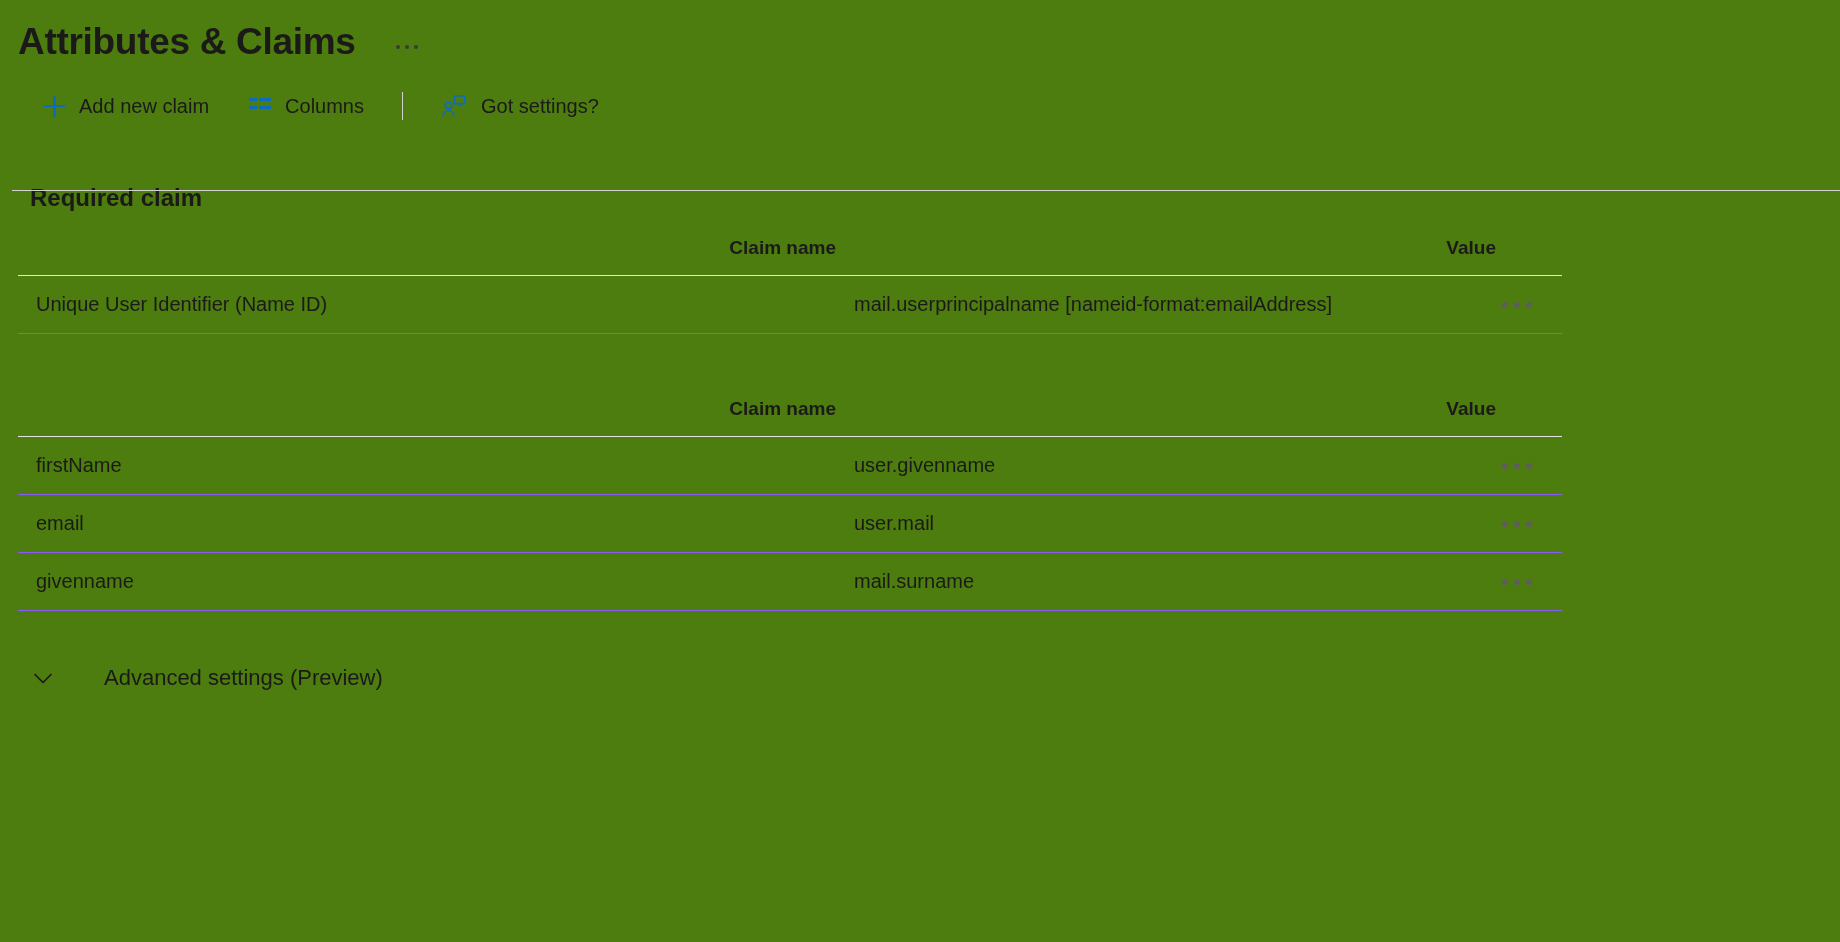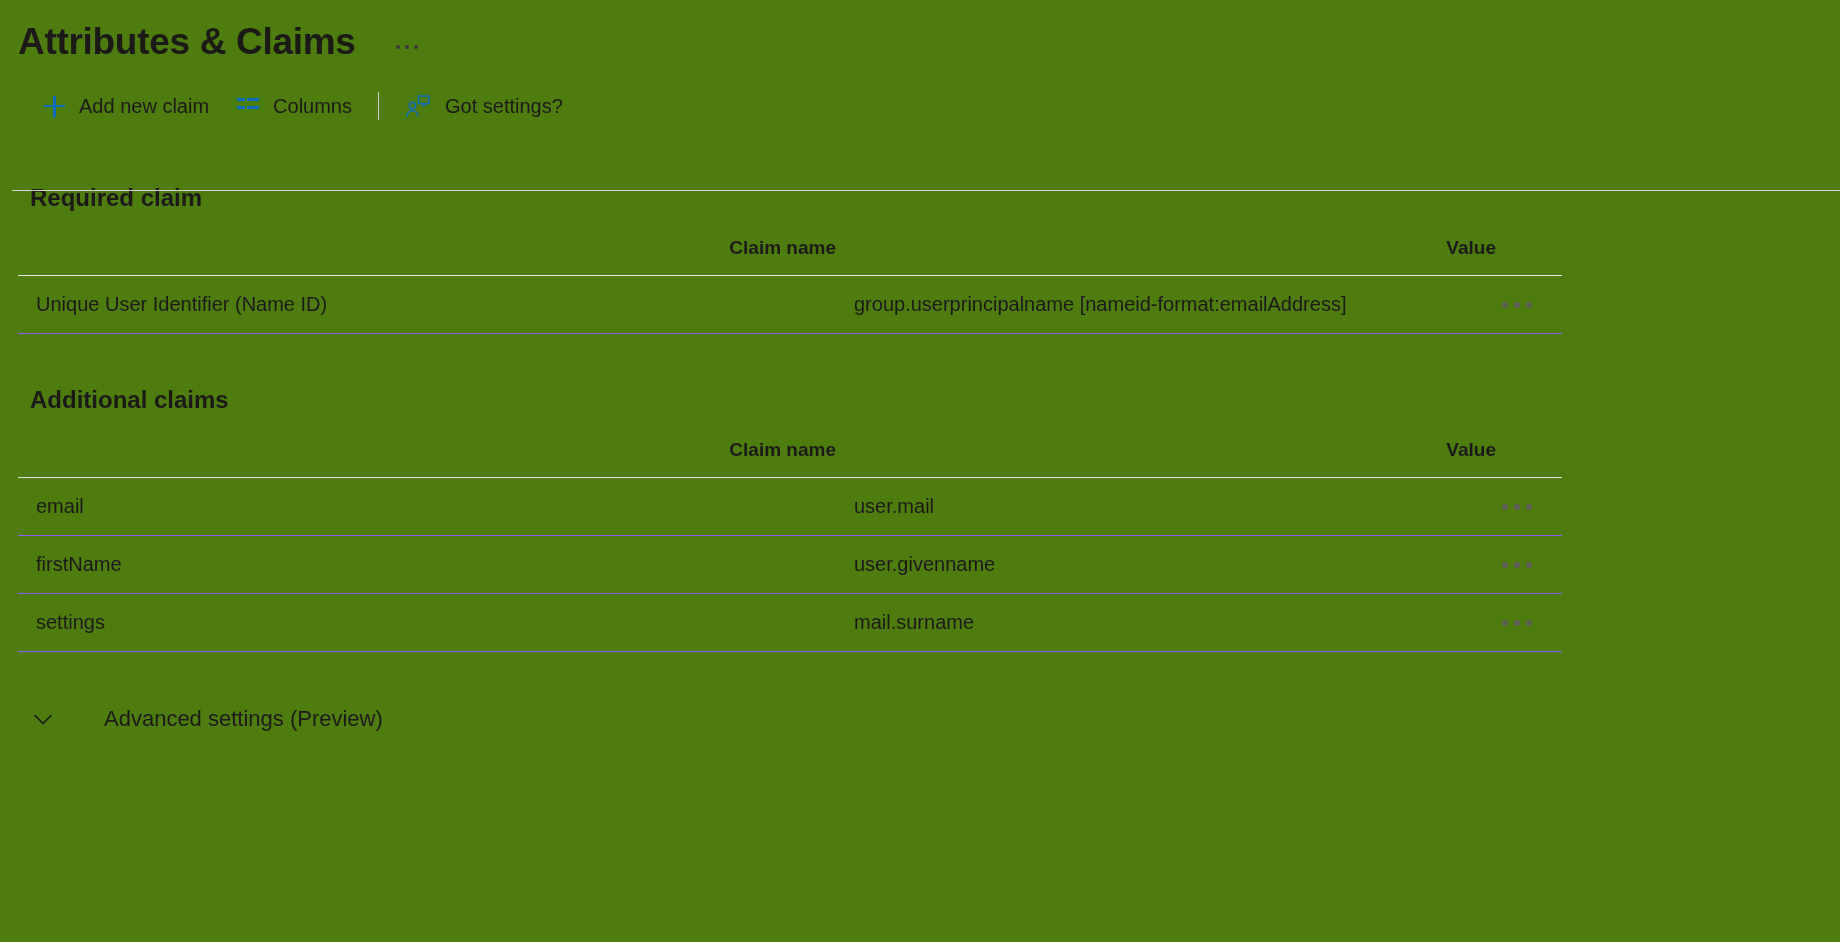--- a/index.html
+++ b/index.html
@@ -52,21 +52,21 @@
     border-radius: 50%;
     display: block;
   }
 
   
   .commandbar {
     display: flex;
     align-items: center;
     height: 64px;
     padding-left: 30px;
-    gap: 0;
+    gap: 12px;
   }
   .cmd-btn {
     display: flex;
     align-items: center;
     height: 44px;
     padding: 0 14px;
     cursor: pointer;
     background: transparent;
     border: none;
     font-family: "Liberation Sans", sans-serif;
@@ -263,76 +263,75 @@
       <thead>
         <tr>
           <th>Claim name</th>
           <th>Value</th>
           <th></th>
         </tr>
       </thead>
       <tbody>
         <tr>
           <td>Unique User Identifier (Name ID)</td>
-          <td>group.userprincipalname [nameid-format:emailAddress]</td>
+          <td>mail.userprincipalname [nameid-format:emailAddress]</td>
           <td class="cell-actions">
             <span class="row-ellipsis">
               <span></span>
               <span></span>
               <span></span>
             </span>
           </td>
         </tr>
       </tbody>
     </table>
   </div>
 
   <div class="spacer-additional"></div>
 
   <div class="section">
-    <h2 class="section-title">Additional claims</h2>
 
     <table class="claims-table" id="additional-table">
       <colgroup>
         <col class="col-name">
           <col class="col-value">
           <col class="col-actions">
       </colgroup>
       <thead>
         <tr>
           <th>Claim name</th>
           <th>Value</th>
           <th></th>
         </tr>
       </thead>
       <tbody>
         <tr>
+          <td>firstName</td>
+          <td>user.givenname</td>
+          <td class="cell-actions">
+            <span class="row-ellipsis">
+              <span></span>
+              <span></span>
+              <span></span>
+            </span>
+          </td>
+        </tr>
+        <tr>
           <td>email</td>
           <td>user.mail</td>
           <td class="cell-actions">
             <span class="row-ellipsis">
               <span></span>
               <span></span>
               <span></span>
             </span>
           </td>
         </tr>
         <tr>
-          <td>firstName</td>
-          <td>user.givenname</td>
-          <td class="cell-actions">
-            <span class="row-ellipsis">
-              <span></span>
-              <span></span>
-              <span></span>
-            </span>
-          </td>
-        </tr>
-        <tr>
-          <td>settings</td>
+          <td>givenname</td>
           <td>mail.surname</td>
           <td class="cell-actions">
             <span class="row-ellipsis">
               <span></span>
               <span></span>
               <span></span>
             </span>
           </td>
         </tr>
       </tbody>

